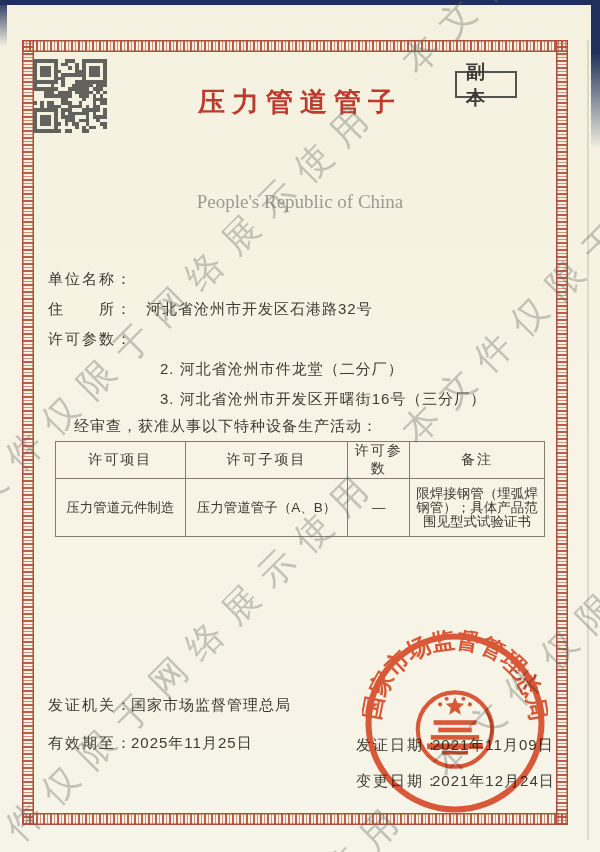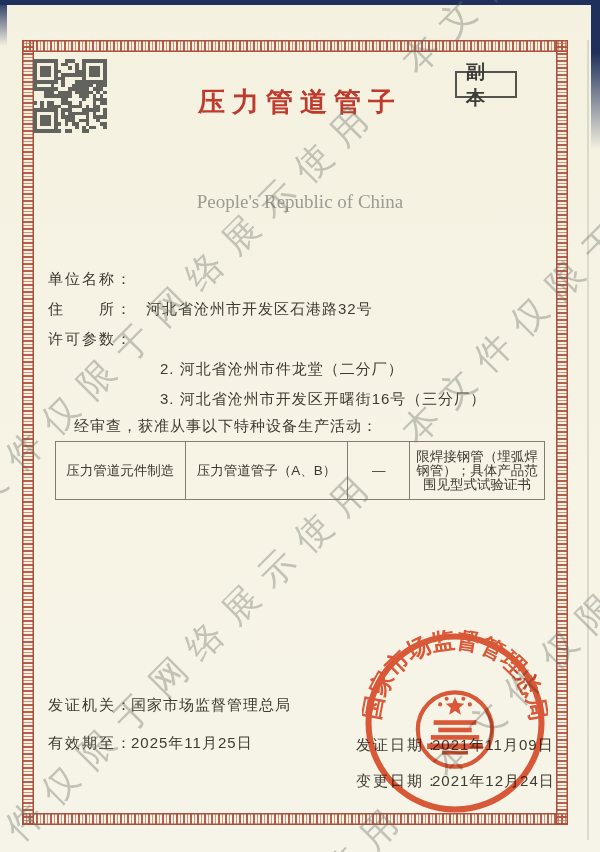--- a/index.html
+++ b/index.html
@@ -359,20 +359,26 @@
   <div class="abs statement">经审查，获准从事以下特种设备生产活动：</div>
 
   <table class="lic">
     <colgroup>
       <col style="width:130px">
         <col style="width:163px">
         <col style="width:62px">
         <col style="width:135px">
     </colgroup>
     <tbody>
+        <tr>
+      <th>许可项目</th>
+      <th>许可子项目</th>
+      <th>许可参数</th>
+      <th>备注</th>
+    </tr>
     <tr>
       <td>压力管道元件制造</td>
       <td>压力管道管子（A、B）</td>
       <td>—</td>
       <td class="remark">限焊接钢管（埋弧焊钢管）；具体产品范围见型式试验证书</td>
     </tr>
   </tbody>
     </table>
 
   <div class="abs foot-label" style="left:48px;top:696px;">发证机关：</div>

